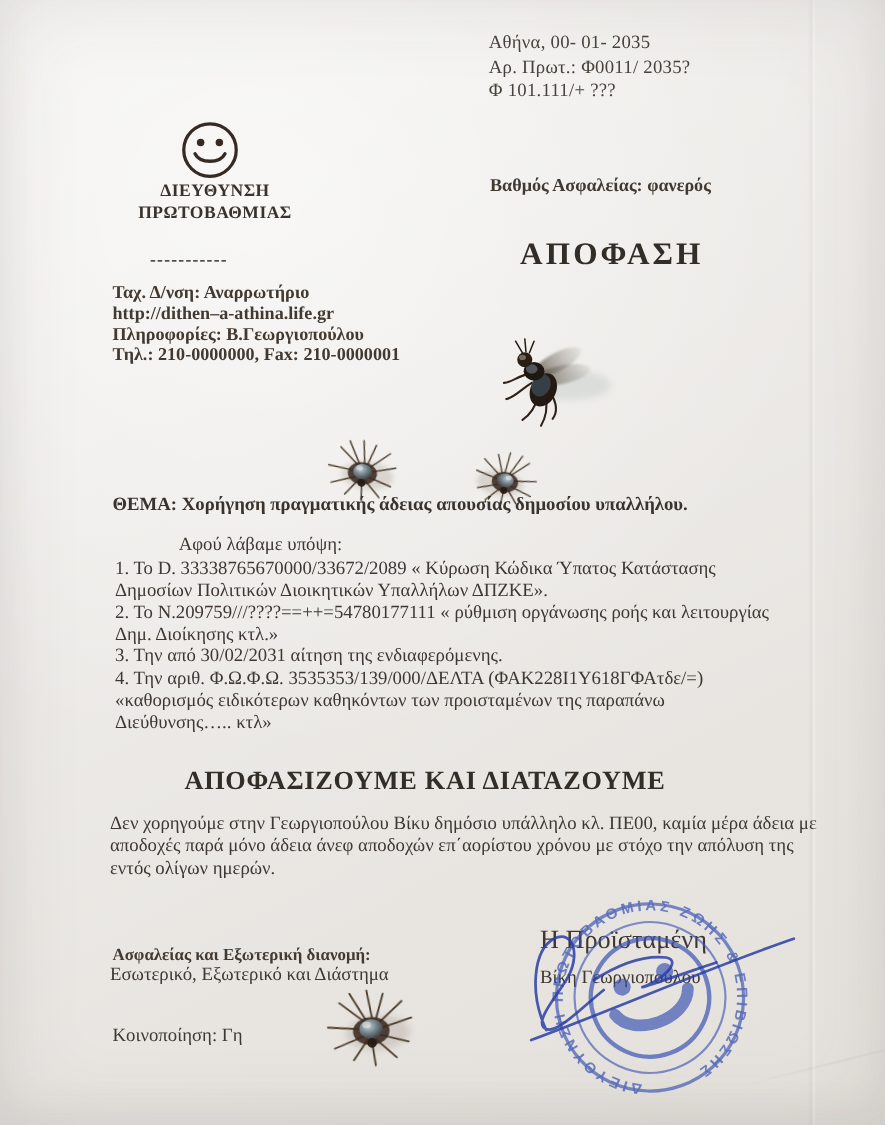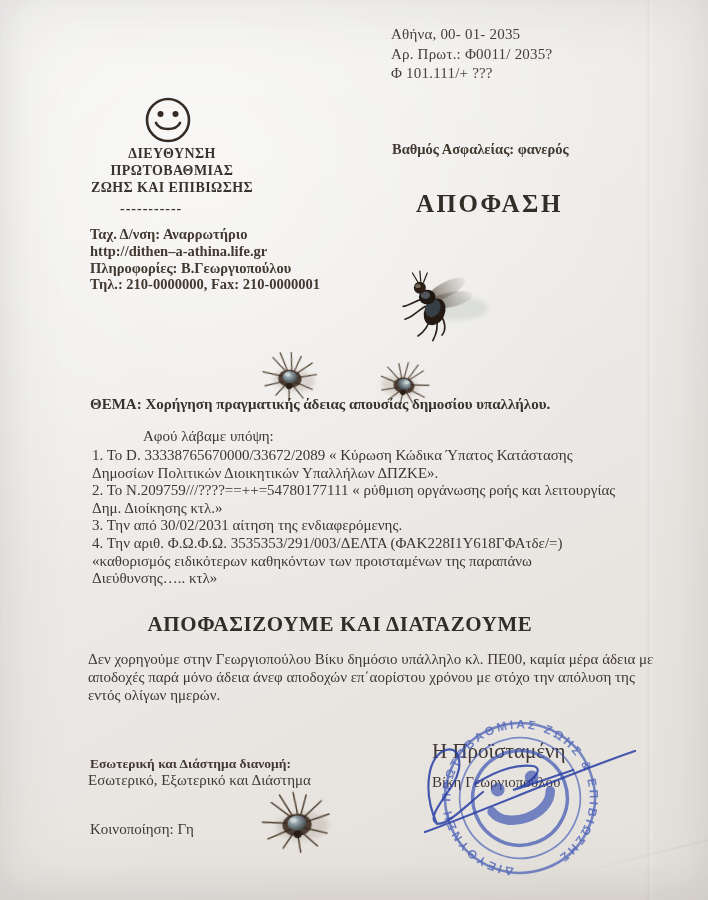--- a/index.html
+++ b/index.html
@@ -142,48 +142,47 @@
   <svg class="abs logo-wrap" viewBox="0 0 50 50">
     <circle cx="25" cy="25" r="21" fill="none" stroke="#352b24" stroke-width="2.6"></circle>
     <circle cx="17.5" cy="19" r="3" fill="#352b24"></circle>
     <circle cx="32.5" cy="19" r="3" fill="#352b24"></circle>
     <path d="M13 28 C17 36,33 36,37 28" fill="none" stroke="#352b24" stroke-width="2.7" stroke-linecap="round"></path>
   </svg>
 
   <div class="abs org">
     <div>ΔΙΕΥΘΥΝΣΗ</div>
     <div>ΠΡΩΤΟΒΑΘΜΙΑΣ</div>
-    <div>ΖΩΗΣ ΚΑΙ ΕΠΙΒΙΩΣΗΣ</div>
   </div>
   <div class="abs org-divider">-----------</div>
 
   <div class="abs addr">
     <div>Ταχ. Δ/νση: Αναρρωτήριο</div>
     <div>http://dithen–a-athina.life.gr</div>
     <div>Πληροφορίες: Β.Γεωργιοπούλου</div>
     <div>Τηλ.: 210-0000000, Fax: 210-0000001</div>
   </div>
 
   <div class="abs security">Βαθμός Ασφαλείας: φανερός</div>
   <div class="abs doc-title">ΑΠΟΦΑΣΗ</div>
 
   <div class="abs subject">ΘΕΜΑ: Χορήγηση πραγματικής άδειας απουσίας δημοσίου υπαλλήλου.</div>
   <div class="abs preamble">Αφού λάβαμε υπόψη:</div>
 
   <div class="abs considerations">
     <div>1. Το D. 33338765670000/33672/2089 « Κύρωση Κώδικα Ύπατος  Κατάστασης Δημοσίων Πολιτικών Διοικητικών Υπαλλήλων ΔΠΖΚΕ».</div>
     <div>2. Το N.209759///????==++=54780177111 « ρύθμιση οργάνωσης ροής και λειτουργίας Δημ. Διοίκησης κτλ.»</div>
     <div>3. Την από 30/02/2031 αίτηση της ενδιαφερόμενης.</div>
-    <div>4. Την αριθ. Φ.Ω.Φ.Ω. 3535353/291/003/ΔΕΛΤΑ (ΦΑΚ228Ι1Υ618ΓΦΑτδε/=) «καθορισμός ειδικότερων καθηκόντων των προισταμένων της παραπάνω Διεύθυνσης….. κτλ»</div>
+    <div>4. Την αριθ. Φ.Ω.Φ.Ω. 3535353/139/000/ΔΕΛΤΑ (ΦΑΚ228Ι1Υ618ΓΦΑτδε/=) «καθορισμός ειδικότερων καθηκόντων των προισταμένων της παραπάνω Διεύθυνσης….. κτλ»</div>
   </div>
 
   <div class="abs decision-h">ΑΠΟΦΑΣΙΖΟΥΜΕ ΚΑΙ ΔΙΑΤΑΖΟΥΜΕ</div>
   <div class="abs decision-p">Δεν χορηγούμε στην Γεωργιοπούλου Βίκυ δημόσιο υπάλληλο κλ. ΠΕ00, καμία μέρα άδεια με αποδοχές παρά μόνο άδεια άνεφ αποδοχών επ΄αορίστου χρόνου με στόχο την απόλυση της εντός ολίγων ημερών.</div>
 
-  <div class="abs dist-label">Εσωτερική και Διάστημα διανομή:</div>
+  <div class="abs dist-label">Ασφαλείας και Εξωτερική διανομή:</div>
   <div class="abs dist-value">Εσωτερικό, Εξωτερικό και Διάστημα</div>
   <div class="abs notify">Κοινοποίηση: Γη</div>
 
   <div class="abs sig-role">Η Προϊσταμένη</div>
   <div class="abs sig-name">Βίκη Γεωργιοπούλου</div>
 
   <svg class="abs stamp" viewBox="0 0 200 200">
     <g fill="none" stroke="currentColor">
       <circle cx="100" cy="100" r="87" stroke-width="3" opacity="0.8"></circle>
       <circle cx="100" cy="100" r="70" stroke-width="2" opacity="0.75"></circle>

